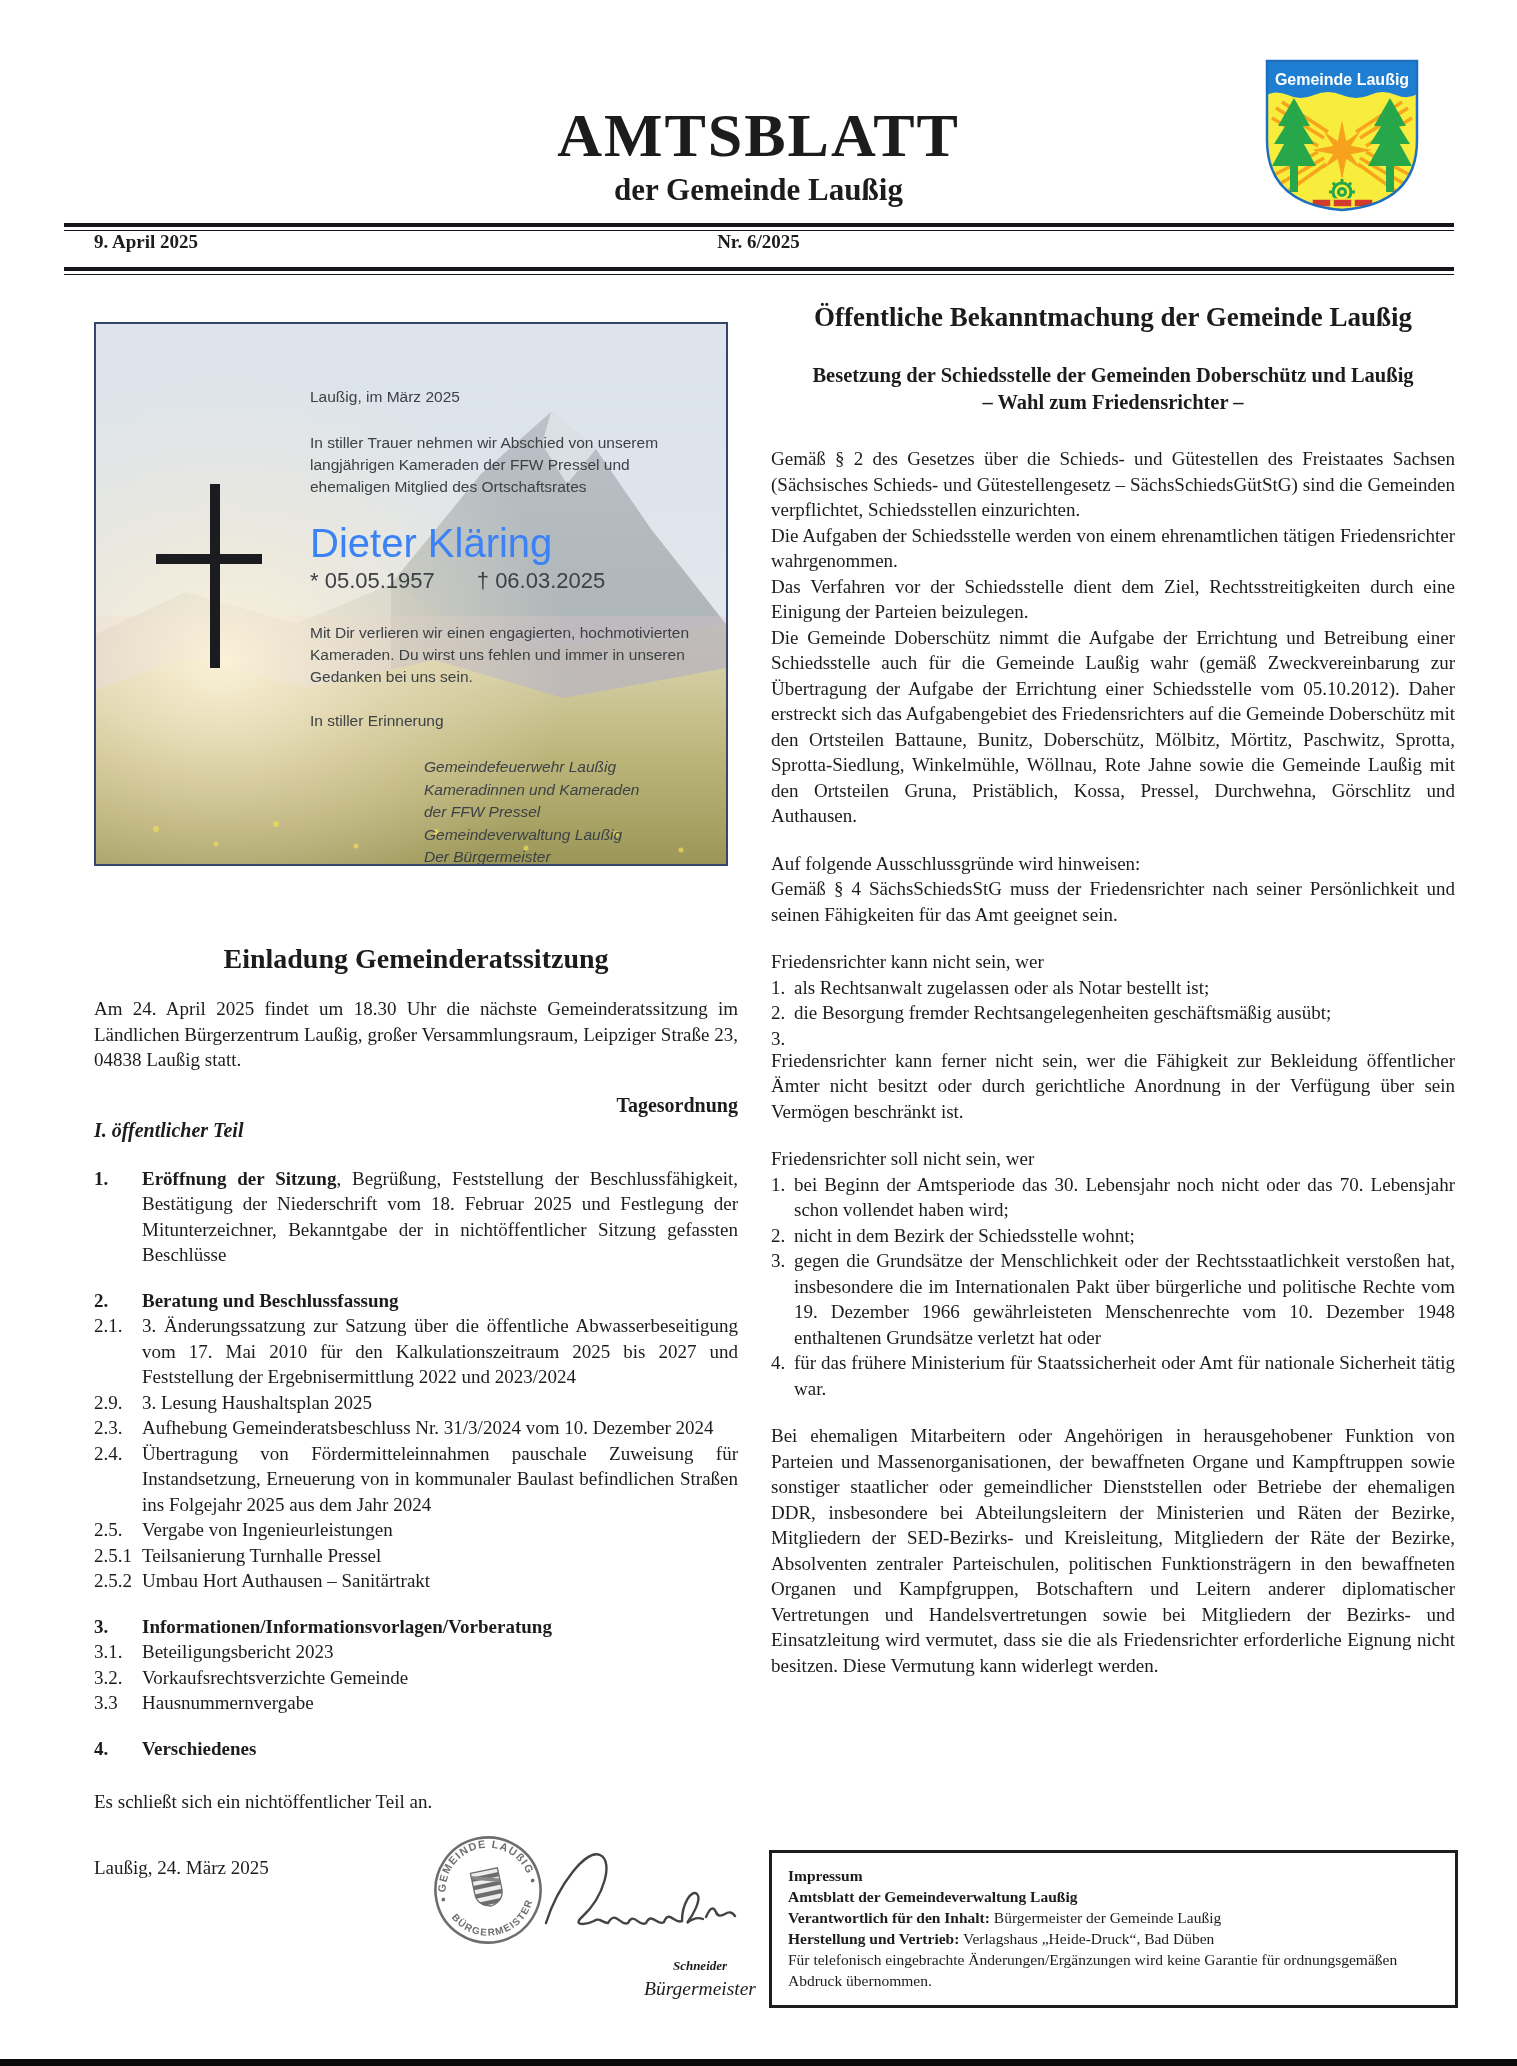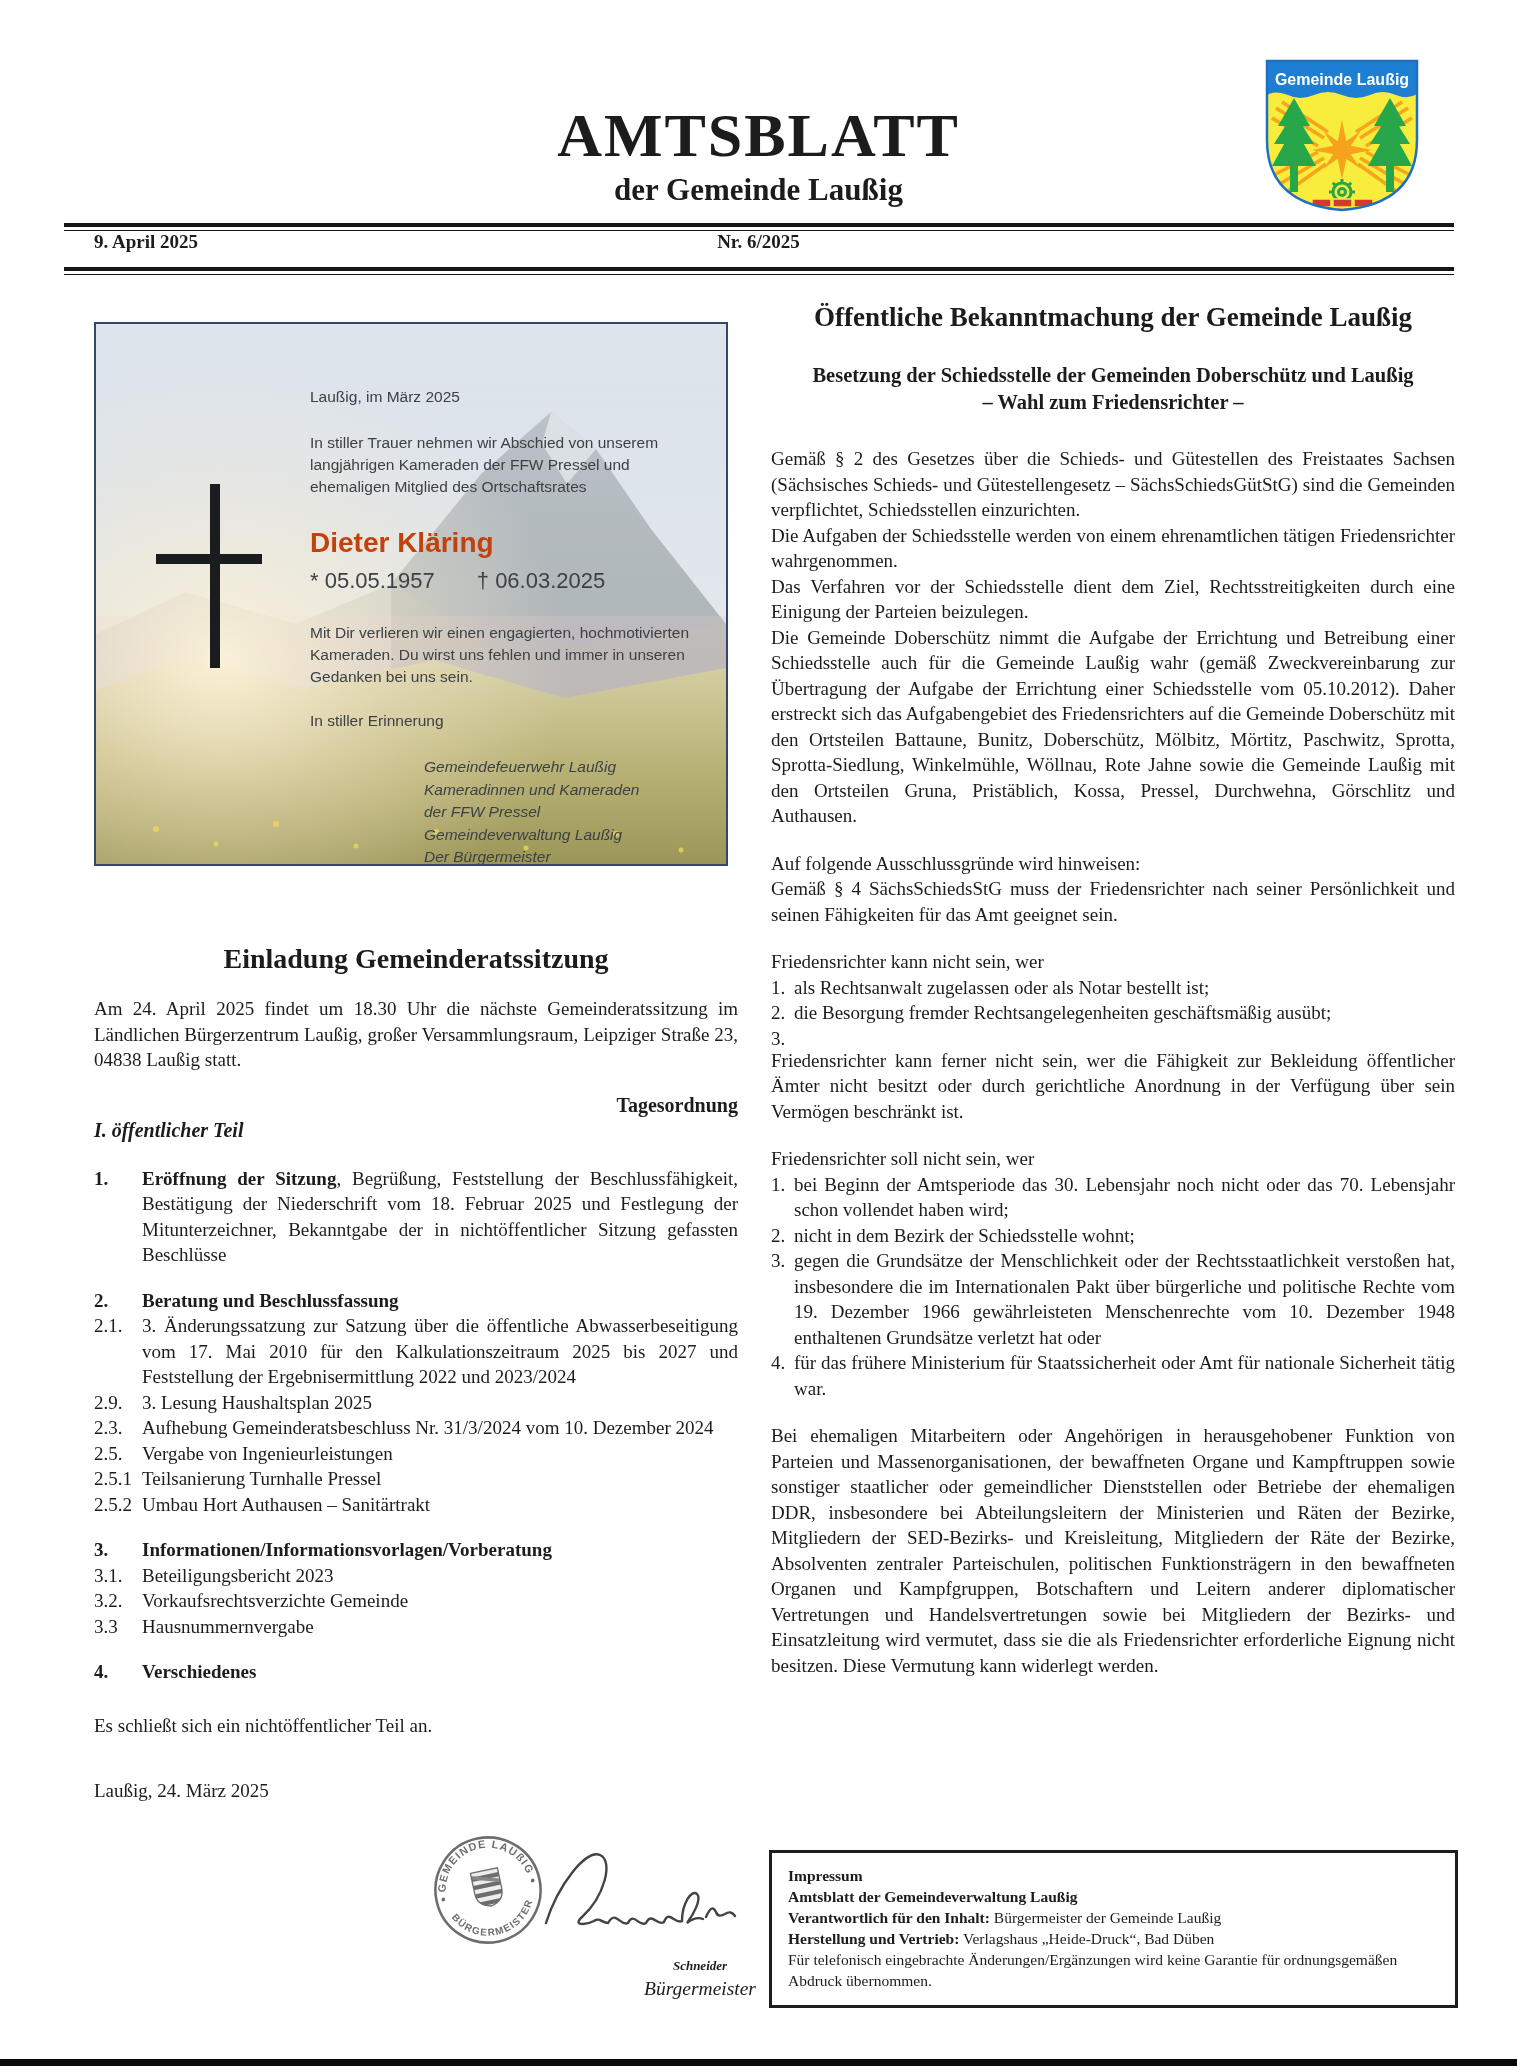--- a/index.html
+++ b/index.html
@@ -28,21 +28,21 @@
             font-size:19px;line-height:25.5px;}
 
   .ob-card{position:relative;width:630px;height:540px;border:2px solid #35456b;
            overflow:hidden;font-family:"Liberation Sans",sans-serif;color:#3c4146;}
   .ob-photo{position:absolute;left:0;top:0;width:100%;height:100%;}
   .cross-v{position:absolute;left:114px;top:160px;width:10px;height:184px;background:#1b1c20;}
   .cross-h{position:absolute;left:60px;top:230px;width:106px;height:10px;background:#1b1c20;}
   .ob-content{position:absolute;left:214px;top:62px;right:24px;font-size:15.5px;line-height:22px;}
   .ob-place{margin-bottom:24px;}
   .ob-intro{margin-bottom:24px;}
-  .ob-name{font-size:28px;line-height:42px;font-weight:bold;color:#c2410c;margin-bottom:6px;}
+  .ob-name{font-size:40px;line-height:42px;font-weight:normal;color:#3b82f6;margin-bottom:6px;}
   .ob-dates{font-size:22px;margin-bottom:30px;}
   .ob-dates .born{margin-right:42px;}
   .ob-tribute{margin-bottom:22px;}
   .ob-remember{margin-bottom:24px;}
   .ob-credits{margin-left:114px;font-style:italic;line-height:22.5px;}
 
   .inv-heading{margin-top:76px;text-align:center;font-size:28px;line-height:34px;font-weight:bold;}
   .inv-intro{margin-top:20px;text-align:justify;}
   .agenda-title{margin-top:20px;text-align:right;font-weight:bold;font-size:20px;}
   .part-title{font-weight:bold;font-style:italic;font-size:20px;}
@@ -231,20 +231,23 @@
       <div class="ag-item">
         <span class="ag-num plain">2.1.</span><span>3. Änderungssatzung zur Satzung über die öffentliche Abwasserbeseitigung vom 17. Mai 2010 für den Kalkulationszeitraum 2025 bis 2027 und Feststellung der Ergebnisermittlung 2022 und 2023/2024</span>
       </div>
       <div class="ag-item">
         <span class="ag-num plain">2.9.</span><span>3. Lesung Haushaltsplan 2025</span>
       </div>
       <div class="ag-item">
         <span class="ag-num plain">2.3.</span><span>Aufhebung Gemeinderatsbeschluss Nr. 31/3/2024 vom 10. Dezember 2024</span>
       </div>
       <div class="ag-item">
+        <span class="ag-num plain">2.4.</span><span>Übertragung von Fördermitteleinnahmen pauschale Zuweisung für Instandsetzung, Erneuerung von in kommunaler Baulast befindlichen Straßen ins Folgejahr 2025 aus dem Jahr 2024</span>
+      </div>
+      <div class="ag-item">
         <span class="ag-num plain">2.5.</span><span>Vergabe von Ingenieurleistungen</span>
       </div>
       <div class="ag-item">
         <span class="ag-num plain">2.5.1</span><span>Teilsanierung Turnhalle Pressel</span>
       </div>
       <div class="ag-item">
         <span class="ag-num plain">2.5.2</span><span>Umbau Hort Authausen – Sanitärtrakt</span>
       </div>
       <div class="ag-item gap">
         <span class="ag-num">3.</span><span class="ag-bold">Informationen/Informationsvorlagen/Vorberatung</span><span></span>

